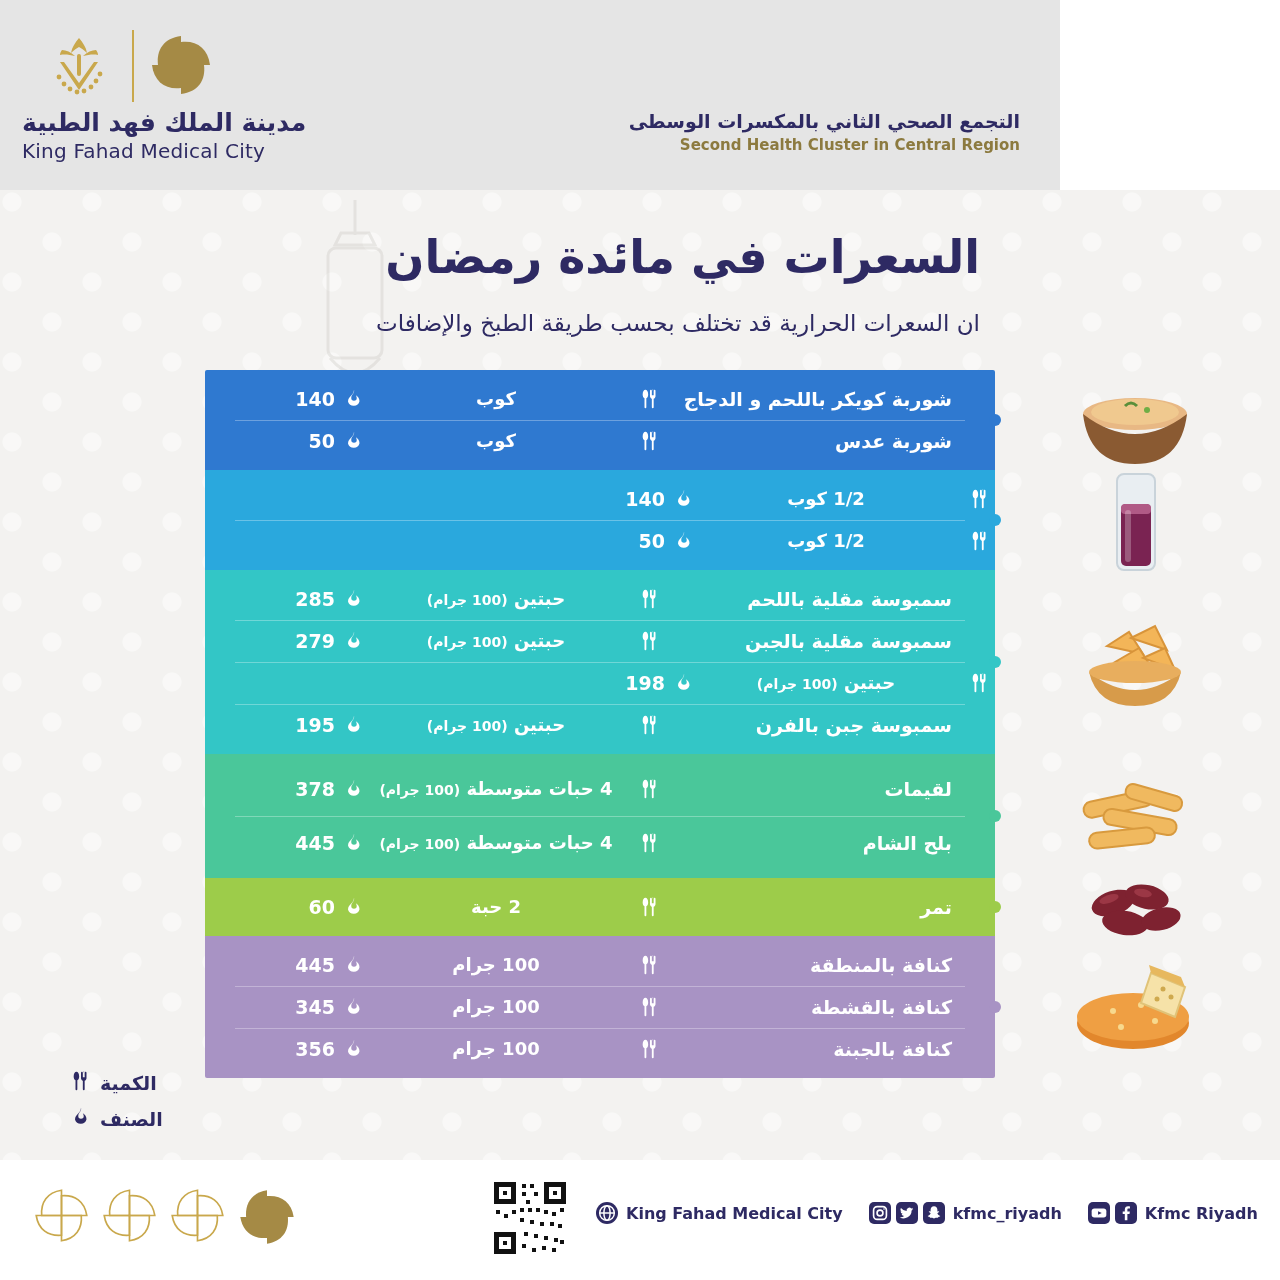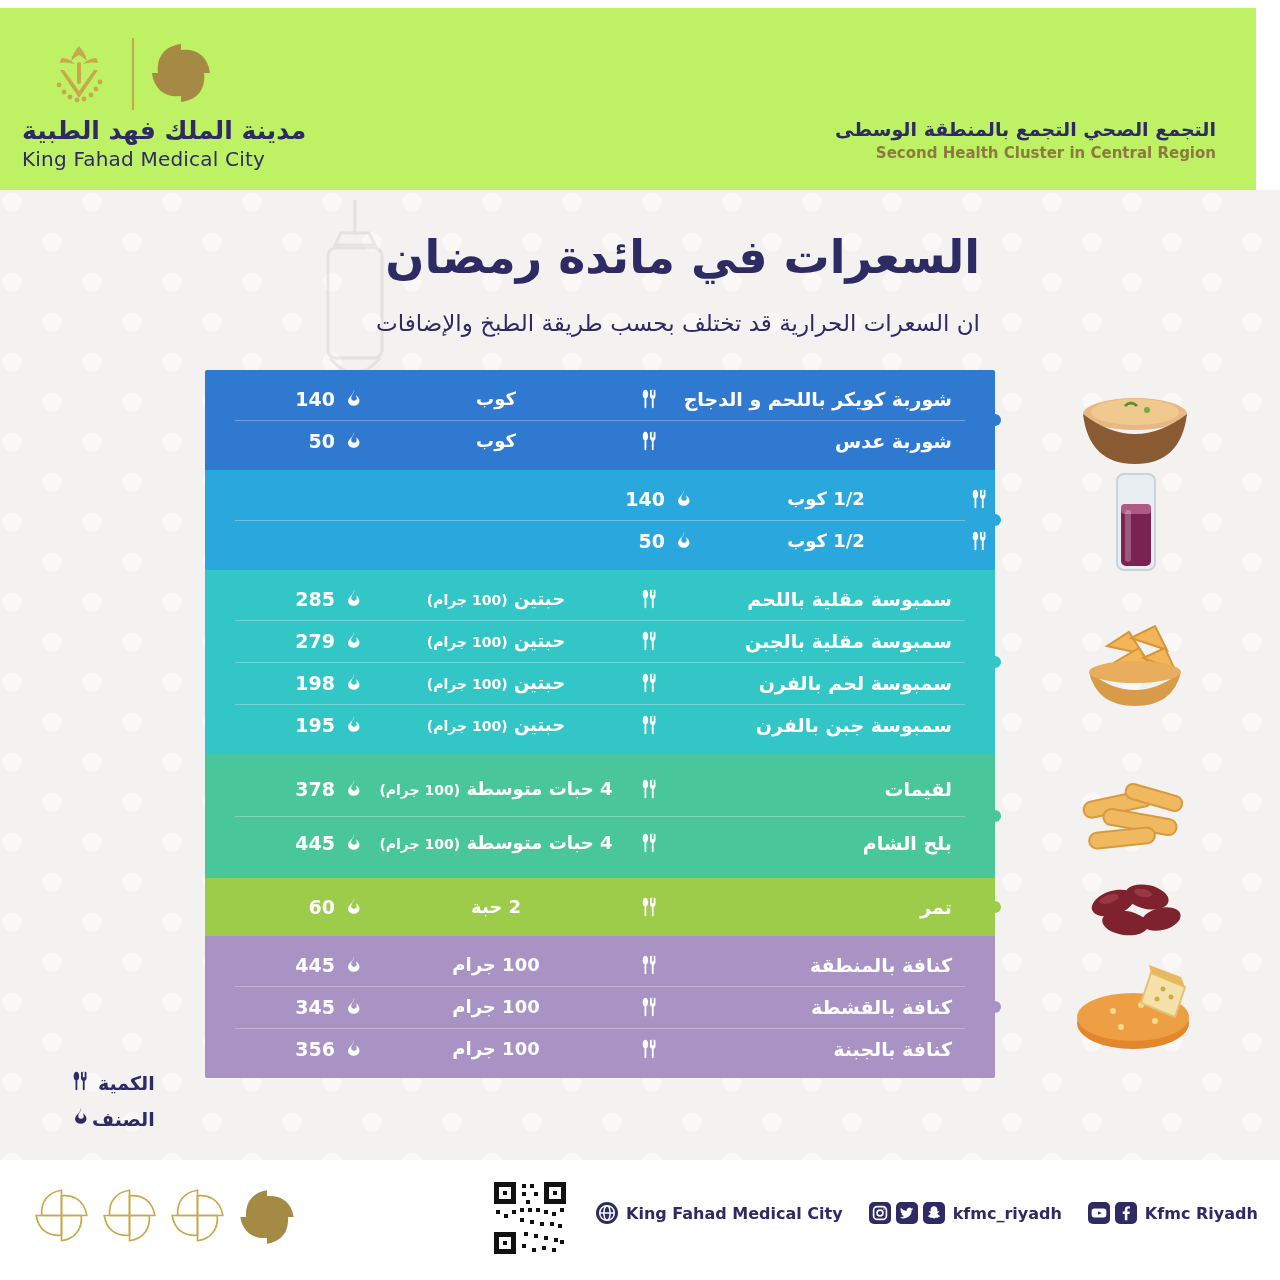--- a/index.html
+++ b/index.html
@@ -5,22 +5,22 @@
   html,body{margin:0;padding:0;}
   body{
     width:1280px;height:1280px;
     font-family:"DejaVu Sans","Liberation Sans",sans-serif;
     background:#ffffff;
     overflow:hidden;
     position:relative;
   }
   
   .header{
-    position:absolute;top:8px;left:0;width:1256px;height:190px;
-    background:#bef264;
+    position:absolute;top:0;left:0;width:1060px;height:190px;
+    background:#e5e5e5;
   }
   .logo-block{position:absolute;left:40px;top:28px;display:flex;align-items:flex-start;}
   .logo-palm{width:78px;height:78px;position:relative;}
   .logo-palm svg{display:block;}
   .logo-divider{width:2px;height:72px;background:#c9a84c;margin:2px 14px 0 14px;}
   .logo-flower{width:66px;height:66px;margin-top:4px;}
   .logo-text{position:absolute;left:22px;top:108px;}
   .logo-text .ar{
     font-size:25px;font-weight:bold;color:#2e2a63;letter-spacing:0px;
     direction:rtl;text-align:right;
@@ -100,21 +100,21 @@
     position:absolute;left:0;width:12px;height:12px;border-radius:50%;
     transform:translate(-50%,-50%);
   }
   .food{position:absolute;left:60px;width:160px;height:120px;}
 
   
   .legend{
     position:absolute;left:70px;top:1070px;direction:rtl;text-align:right;
     color:#2e2a63;font-weight:bold;font-size:19px;
   }
-  .legend-row{display:flex;align-items:center;justify-content:space-between;margin-bottom:10px;}
+  .legend-row{display:flex;align-items:center;justify-content:flex-end;gap:8px;margin-bottom:10px;}
 
   
   .footer{
     position:absolute;top:1160px;left:0;width:1280px;height:120px;background:#fff;
   }
   .footer-flowers{position:absolute;left:24px;top:18px;width:300px;height:80px;}
   .qr{position:absolute;left:490px;top:18px;width:80px;height:80px;background:#fff;}
   .social{
     position:absolute;left:596px;top:42px;display:flex;align-items:center;gap:26px;
     color:#2e2a63;font-size:16px;font-weight:bold;
@@ -159,21 +159,21 @@
           <path d="M33 33 L4 33 C6 50 18 58 33 56 Z"></path>
         </g>
       </svg>
     </div>
   </div>
   <div class="logo-text">
     <div class="ar">مدينة الملك فهد الطبية</div>
     <div class="en">King Fahad Medical City</div>
   </div>
   <div class="cluster">
-    <div class="ar">التجمع الصحي التجمع بالمنطقة الوسطى</div>
+    <div class="ar">التجمع الصحي الثاني بالمكسرات الوسطى</div>
     <div class="en">Second Health Cluster in Central Region</div>
   </div>
 </div>
 
 <div class="canvas">
   <div class="pattern"></div>
   <div class="lantern">
     <svg width="110" height="250" viewBox="0 0 110 250">
       <g stroke="#b9b6b0" stroke-width="3" fill="none">
         <line x1="55" y1="0" x2="55" y2="35"></line>
@@ -296,21 +296,20 @@
           <span class="qty-text">حبتين <span class="small">(100 جرام)</span></span>
         </div>
         <div class="c-cal">
           <span class="icon-flame"><svg width="22" height="22" viewBox="0 0 24 24">
               <path fill="#ffffff" d="M12 2c1 4-3 5-3 9a3 3 0 0 0 6 0c0-1-.4-2-1-3 2 1 4 3.5 4 6.5A6.5 6.5 0 0 1 5.5 15C5.5 9 12 8 12 2z"></path>
             </svg></span>
           <span class="cal-num">279</span>
         </div>
       </div>
       <div class="row">
-        <div class="c-name">سمبوسة لحم بالفرن</div>
         <div class="c-qty">
           <span class="icon-spoon"><svg width="22" height="22" viewBox="0 0 24 24">
               <g fill="#ffffff">
                 <path d="M7 2c-1.6 0-3 2.2-3 5 0 2 .8 3.6 2 4.3V21a1 1 0 0 0 2 0v-9.7c1.2-.7 2-2.3 2-4.3 0-2.8-1.4-5-3-5z"></path>
                 <path d="M16 2a1 1 0 0 0-1 1v5h-1V3a1 1 0 1 0-2 0v6c0 1.3.9 2.4 2 2.8V21a1 1 0 0 0 2 0v-9.2c1.1-.4 2-1.5 2-2.8V3a1 1 0 0 0-2 0v5h-1V3a1 1 0 0 0-1-1z"></path>
               </g>
             </svg></span>
           <span class="qty-text">حبتين <span class="small">(100 جرام)</span></span>
         </div>
         <div class="c-cal">

